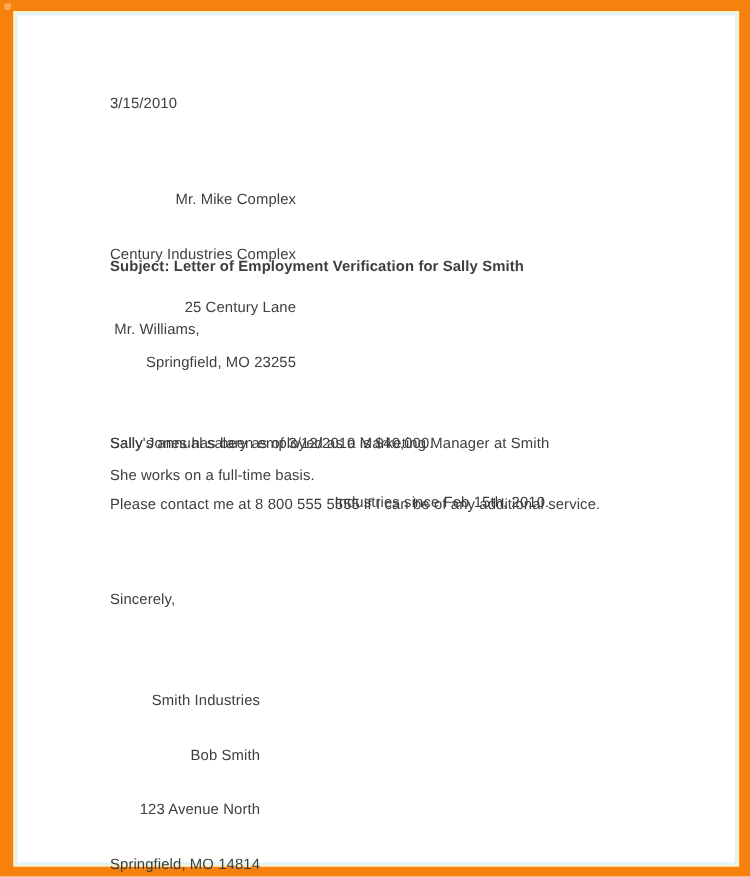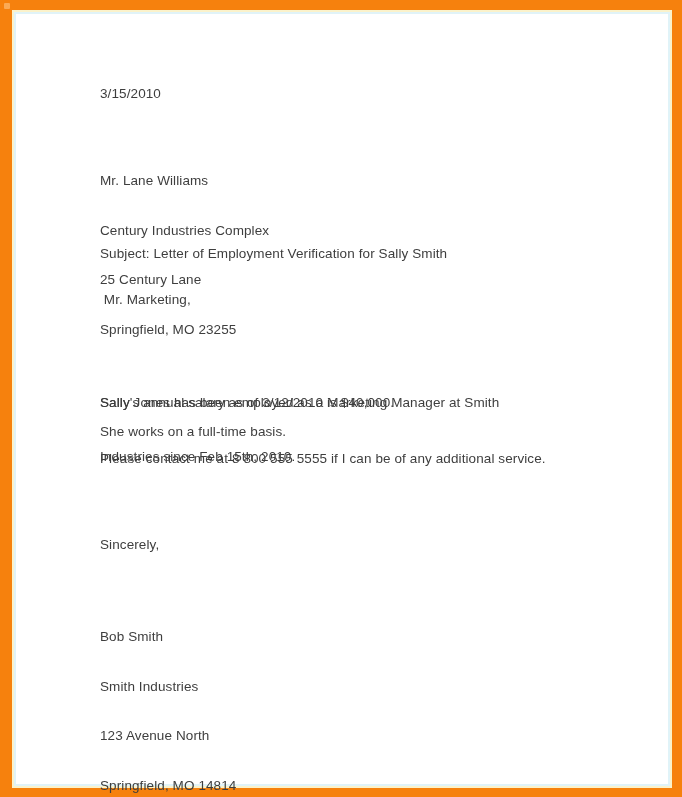--- a/index.html
+++ b/index.html
@@ -39,80 +39,81 @@
     height: 100%;
     background: var(--mat-blue, #e0f3f8);
     padding: 2px;
     box-sizing: border-box;
   }
   .page {
     position: relative;
     width: 100%;
     height: 100%;
     background: var(--page-white, #ffffff);
+    text-align: right;
   }
   .txt {
     position: absolute;
     left: 84px;
     color: var(--text, #3e3e3e);
     font-size: 13.5px;
     letter-spacing: 0.1px;
     white-space: pre;
   }
   .lh-addr { line-height: 16.5px; }
   .lh-body { line-height: 18px; }
   .date-block      { top: 72px; }
   .recipient-block { top: 126px; }
-  .subject-block   { top: 232px; }
+  .subject-block   { top: 220px; font-weight: bold; }
   .greeting-block  { top: 278px; }
   .para1-block     { top: 344px; }
   .para2-block     { top: 380px; }
   .para3-block     { top: 409px; }
   .para4-block     { top: 436px; }
   .closing-block   { top: 495px; margin-top: 28px; }
   .signature-block { top: 582px; }
 </style>
 </head>
 <body>
 
 <div class="frame">
   <div class="corner-artifact"></div>
   <div class="mat-cream">
     <div class="mat-blue">
       <div class="page">
 
         <div class="txt lh-addr date-block">3/15/2010</div>
 
         <div class="txt lh-addr recipient-block">
-          <div>Mr. Lane Williams</div>
+          <div>Mr. Mike Complex</div>
           <div>Century Industries Complex</div>
           <div>25 Century Lane</div>
           <div>Springfield, MO 23255</div>
         </div>
 
         <div class="txt lh-addr subject-block">Subject: Letter of Employment Verification for Sally Smith</div>
 
-        <div class="txt lh-addr greeting-block"> Mr. Marketing,</div>
+        <div class="txt lh-addr greeting-block"> Mr. Williams,</div>
 
         <div class="txt lh-body para1-block">
           <div>Sally Jones has been employed as a Marketing Manager at Smith</div>
           <div>Industries since Feb 15th, 2010.</div>
         </div>
 
         <div class="txt lh-body para2-block">Sally's annual salary as of 3/12/2010 is $40,000.</div>
 
         <div class="txt lh-body para3-block">She works on a full-time basis.</div>
 
         <div class="txt lh-body para4-block">Please contact me at 8 800 555 5555 if I can be of any additional service.</div>
 
         <div class="txt lh-addr closing-block">Sincerely,</div>
 
         <div class="txt lh-addr signature-block">
+          <div>Smith Industries</div>
           <div>Bob Smith</div>
-          <div>Smith Industries</div>
           <div>123 Avenue North</div>
           <div>Springfield, MO 14814</div>
         </div>
 
       </div>
     </div>
   </div>
 </div>
 
 </body></html>

